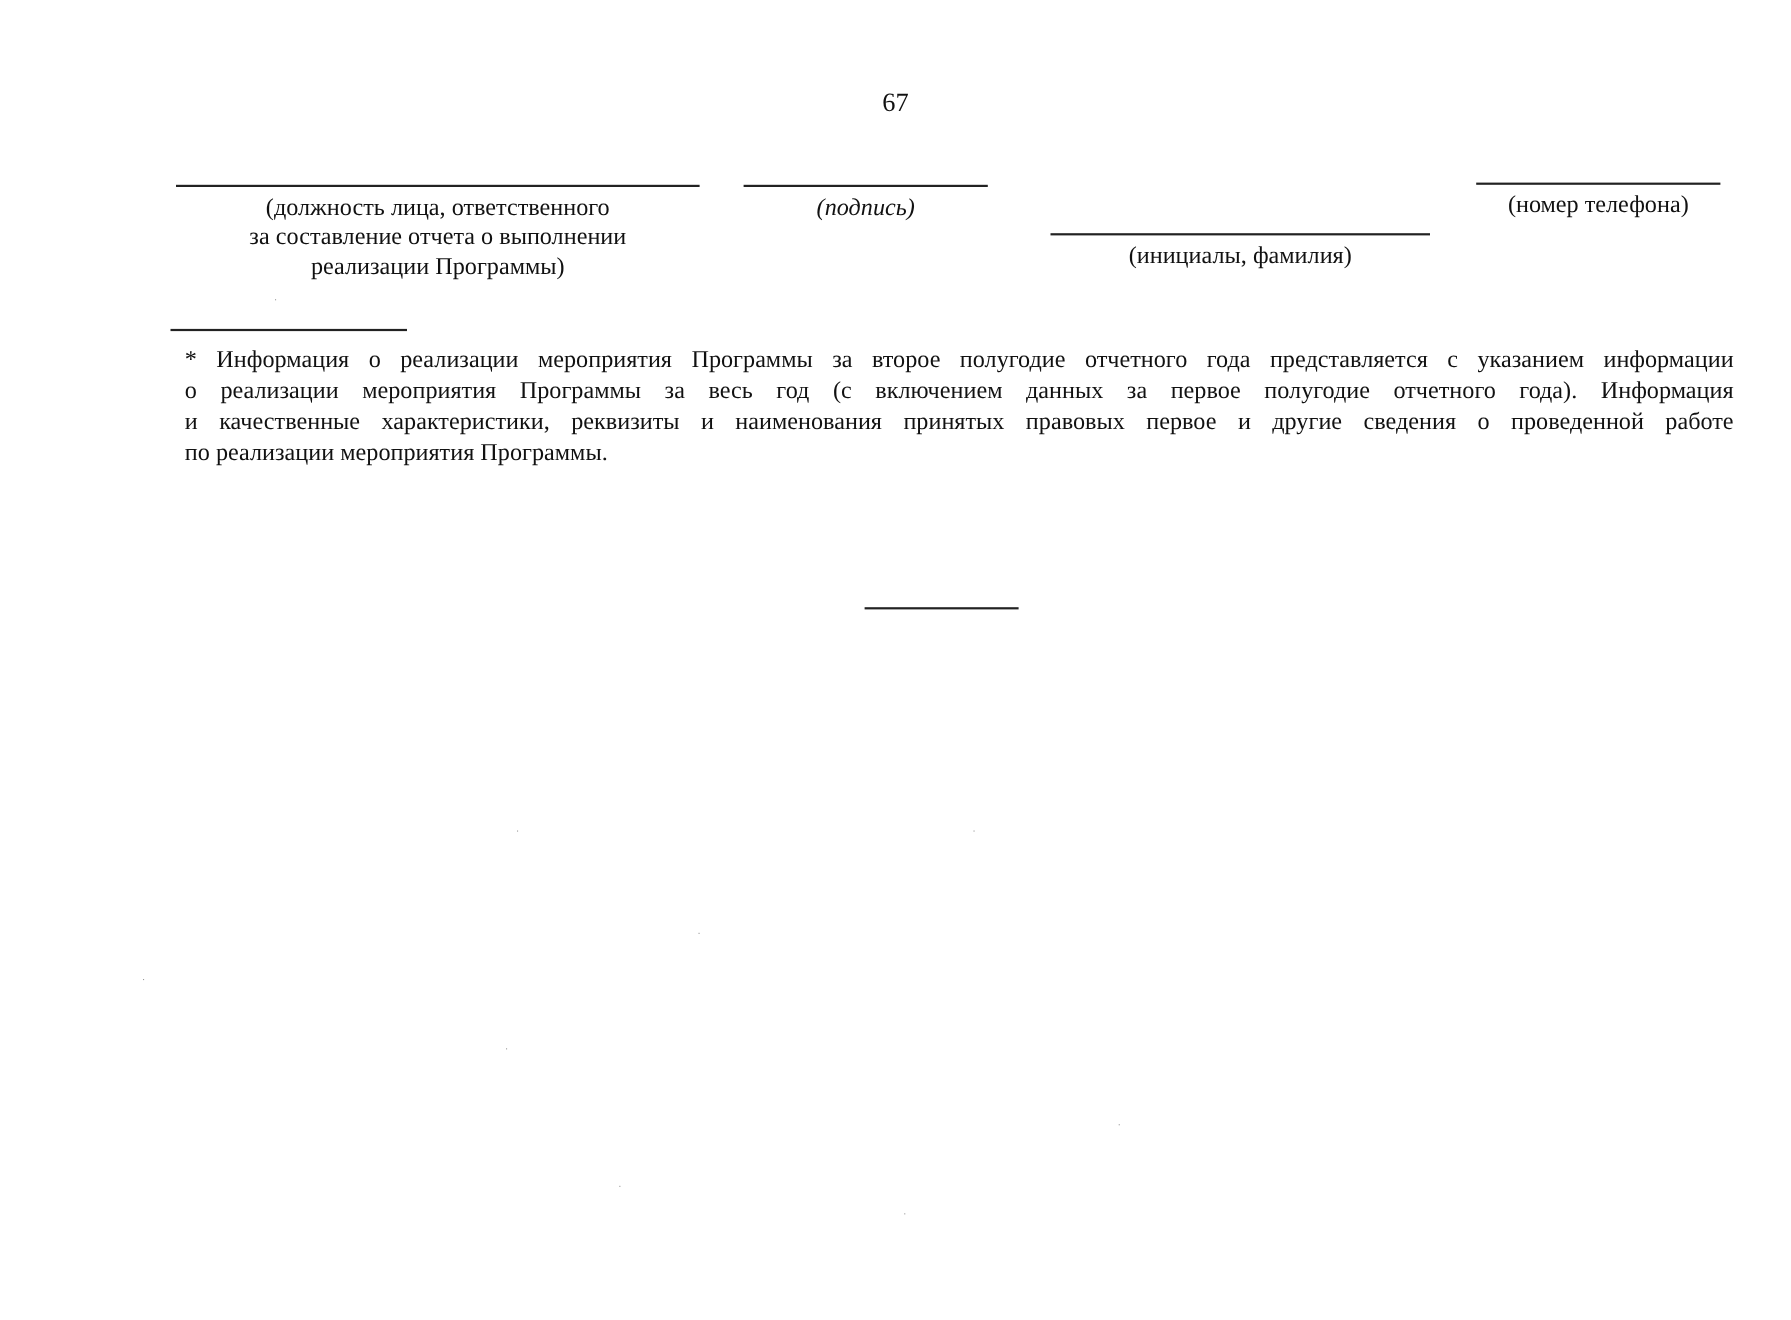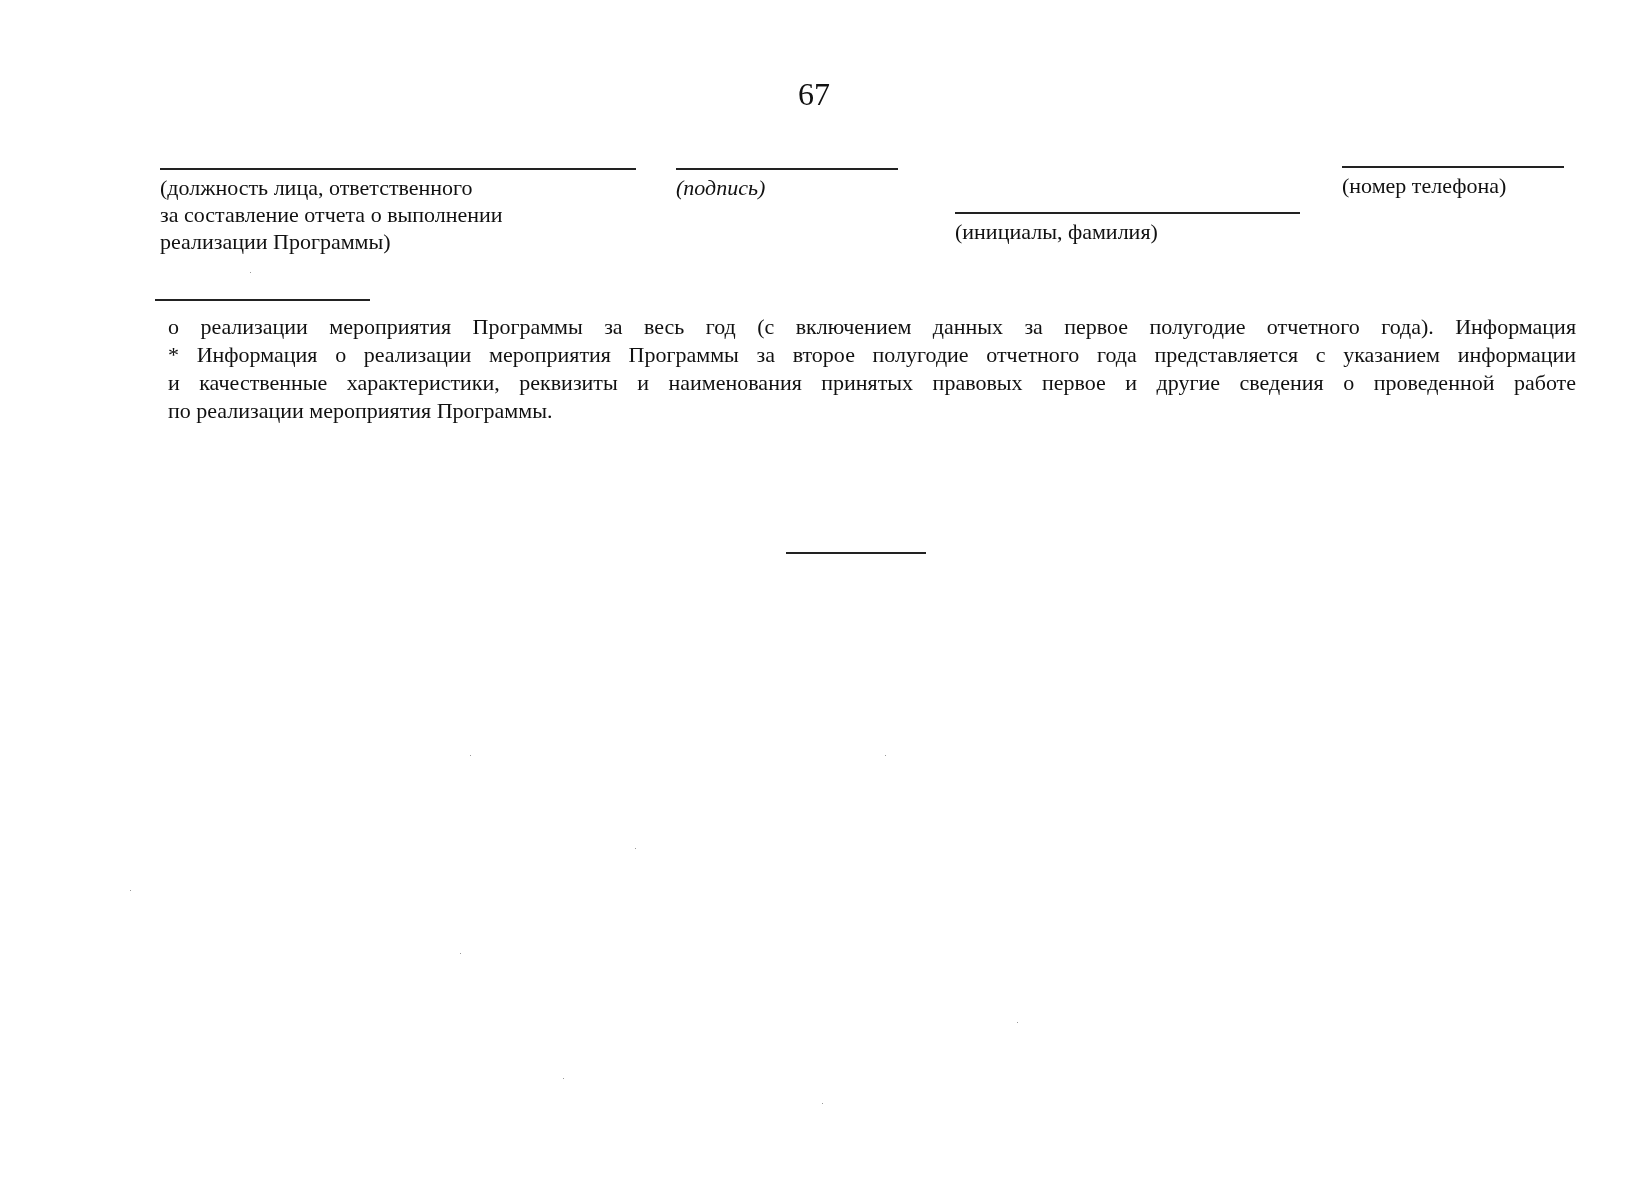--- a/index.html
+++ b/index.html
@@ -14,33 +14,34 @@
       overflow: hidden;
       font-family: "Liberation Serif", "DejaVu Serif", serif;
       color: #111111;
     }
     .page-number {
       position: absolute;
       left: 0;
       top: 80px;
       width: 1628px;
       text-align: center;
-      font-size: 32px;
+      font-size: 24px;
       line-height: 28px;
       padding-left: 0;
     }
     .sig-block {
       position: absolute;
       top: 168px;
     }
     .sig-line {
       height: 0;
       border-top: 2px solid #222;
     }
     .sig-caption {
+      text-align: center;
       font-size: 22px;
       line-height: 27px;
       margin-top: 4px;
     }
     .sig-position { left: 160px; width: 476px; }
     .sig-signature { left: 676px; width: 222px; font-style: italic; }
     .sig-name { left: 955px; width: 345px; margin-top: 44px; }
     .sig-phone { left: 1342px; width: 222px; top: 166px; }
 
     .footnote-rule {
@@ -116,22 +117,22 @@
   <div class="sig-block sig-phone">
     <div class="sig-line"></div>
     <div class="sig-caption">
       <div>(номер телефона)</div>
     </div>
   </div>
 
   <div class="footnote-rule"></div>
 
   <div class="footnote">
+    <span class="fn-line">* Информация  о  реализации  мероприятия  Программы за второе полугодие отчетного года представляется с указанием информации</span>
     <span class="fn-line">о  реализации  мероприятия  Программы  за  весь  год  (с  включением  данных  за  первое  полугодие  отчетного  года).  Информация</span>
-    <span class="fn-line">* Информация  о  реализации  мероприятия  Программы за второе полугодие отчетного года представляется с указанием информации</span>
     <span class="fn-line">и  качественные  характеристики,  реквизиты  и  наименования  принятых  правовых  первое  и  другие  сведения  о  проведенной  работе</span>
     <span class="fn-line last">по реализации мероприятия Программы.</span>
   </div>
 
   <div class="end-rule"></div>
 
   <div class="speck" style="left:250px;top:272px"></div>
   <div class="speck" style="left:470px;top:755px"></div>
   <div class="speck" style="left:885px;top:755px"></div>
   <div class="speck" style="left:635px;top:848px"></div>

